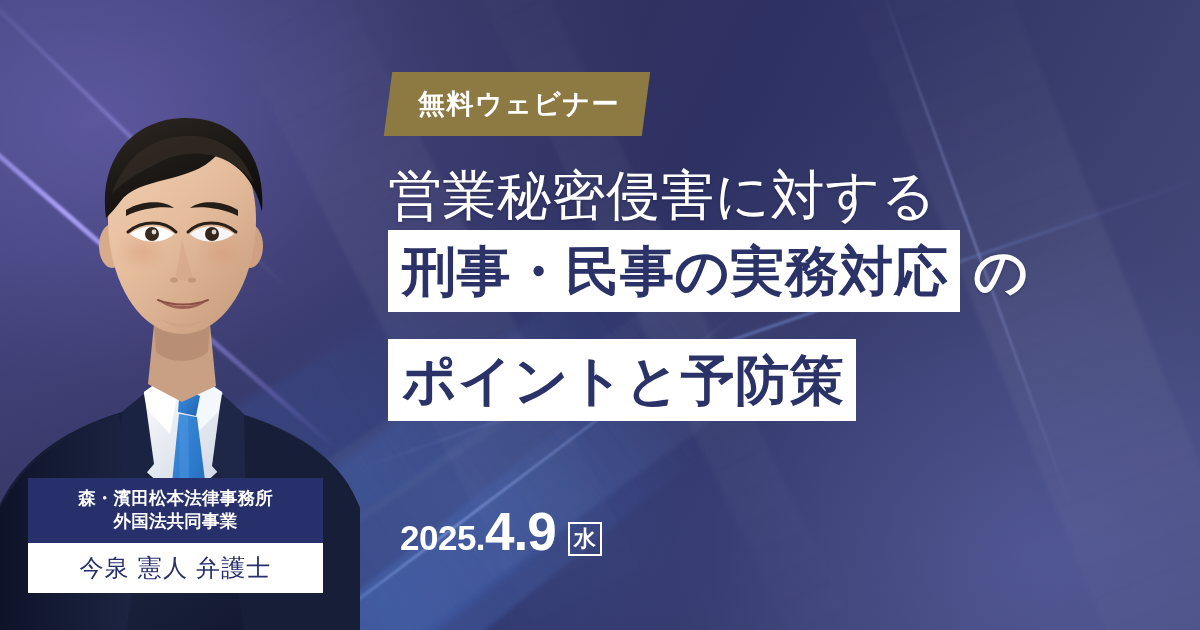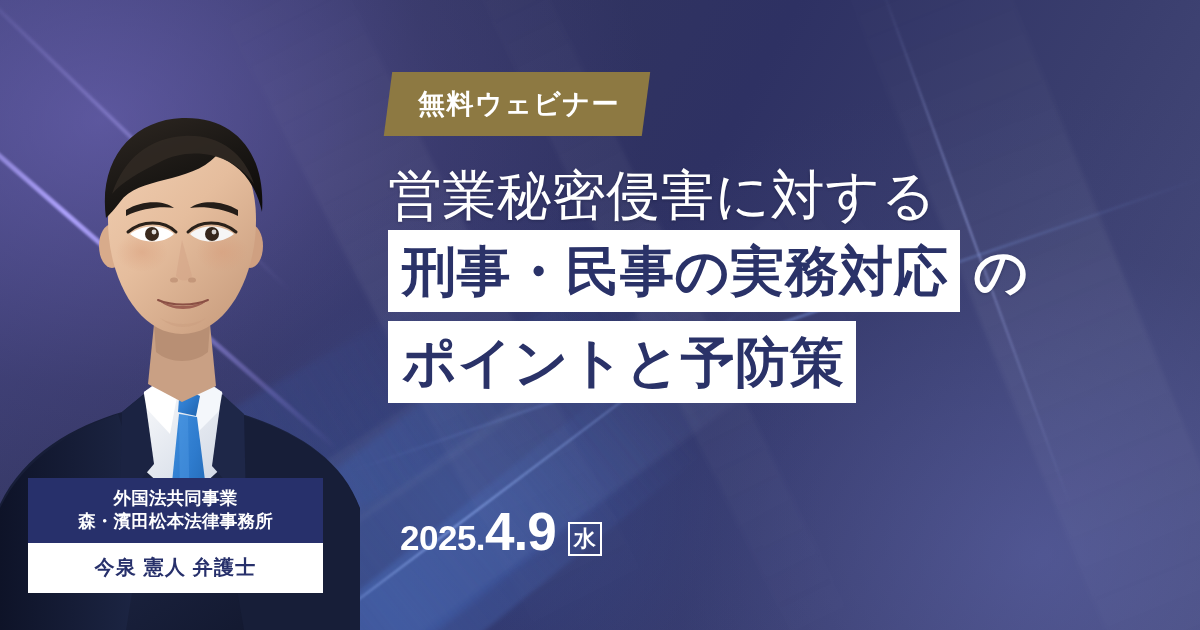--- a/index.html
+++ b/index.html
@@ -114,22 +114,22 @@
     letter-spacing:.2px;
     white-space:nowrap;
   }
   #person-block {
     background:#ffffff;
     height:50px;
     display:flex; align-items:center; justify-content:center;
   }
   #person-block .ln {
     color:#27306b;
-    font-size:20px;
-    font-weight:bold;
+    font-size:24px;
+    font-weight:normal;
     letter-spacing:1.2px;
     white-space:nowrap;
   }
 
   
   #content { position:absolute; left:388px; top:0; width:812px; height:630px; }
 
   
   #badge {
     position:absolute; left:0px; top:72px;
@@ -146,21 +146,21 @@
     font-weight:bold;
     letter-spacing:1.5px;
     white-space:nowrap;
   }
 
   
   #headline { position:absolute; left:0; top:168px; width:812px; }
 
   .hl-row { display:flex; align-items:center; }
   .hl-row.r1 { margin-bottom:8px; }
-  .hl-row.r2 { margin-bottom:9px; }
+  .hl-row.r2 { margin-bottom:27px; }
 
   .hl-plain {
     color:#ffffff;
     font-size:54px;
     font-weight:normal;
     line-height:1.0;
     letter-spacing:.5px;
     white-space:nowrap;
     text-shadow:0 1px 3px rgba(10,12,35,.30);
   }
@@ -320,22 +320,22 @@
 
       <path d="M164 266 C178 274 200 274 214 266 C200 278 178 278 164 266 Z" fill="#9d5f52"></path>
       <path d="M164 266 C178 272 200 272 214 266" stroke="#8a4f44" stroke-width="2" fill="none" stroke-linecap="round"></path>
 
       <path d="M166 284 C180 292 198 292 212 284 C198 296 180 296 166 284 Z" fill="#c79a7c" opacity="0.4"></path>
     </svg>
   </div>
 
   <div id="nameplate">
     <div id="firm-block">
+      <div class="ln">森・濱田松本法律事務所</div>
       <div class="ln">外国法共同事業</div>
-      <div class="ln">森・濱田松本法律事務所</div>
     </div>
     <div id="person-block">
       <div class="ln">今泉 憲人 弁護士</div>
     </div>
   </div>
 
   <div id="content">
 
     <div id="badge">
       <span class="txt">無料ウェビナー</span>

